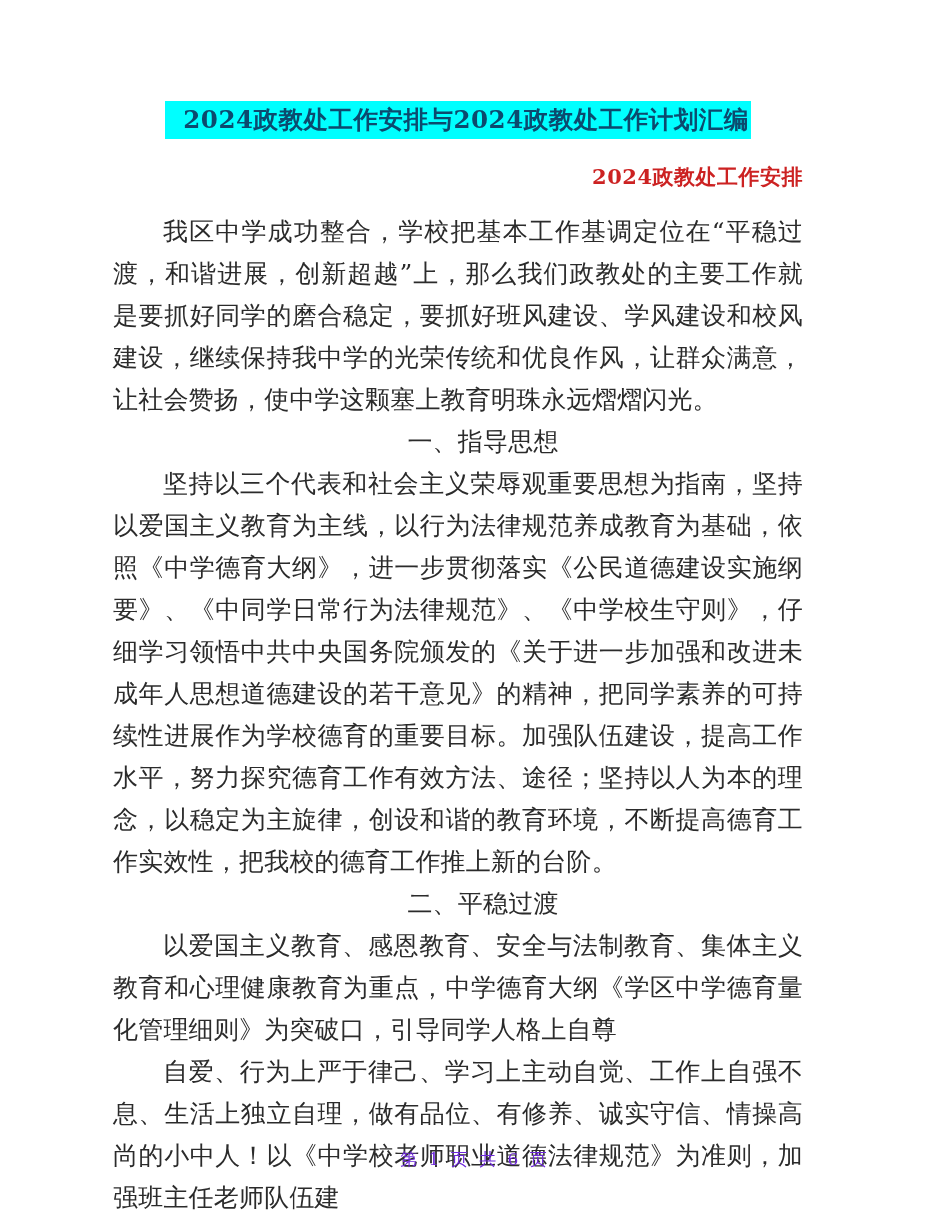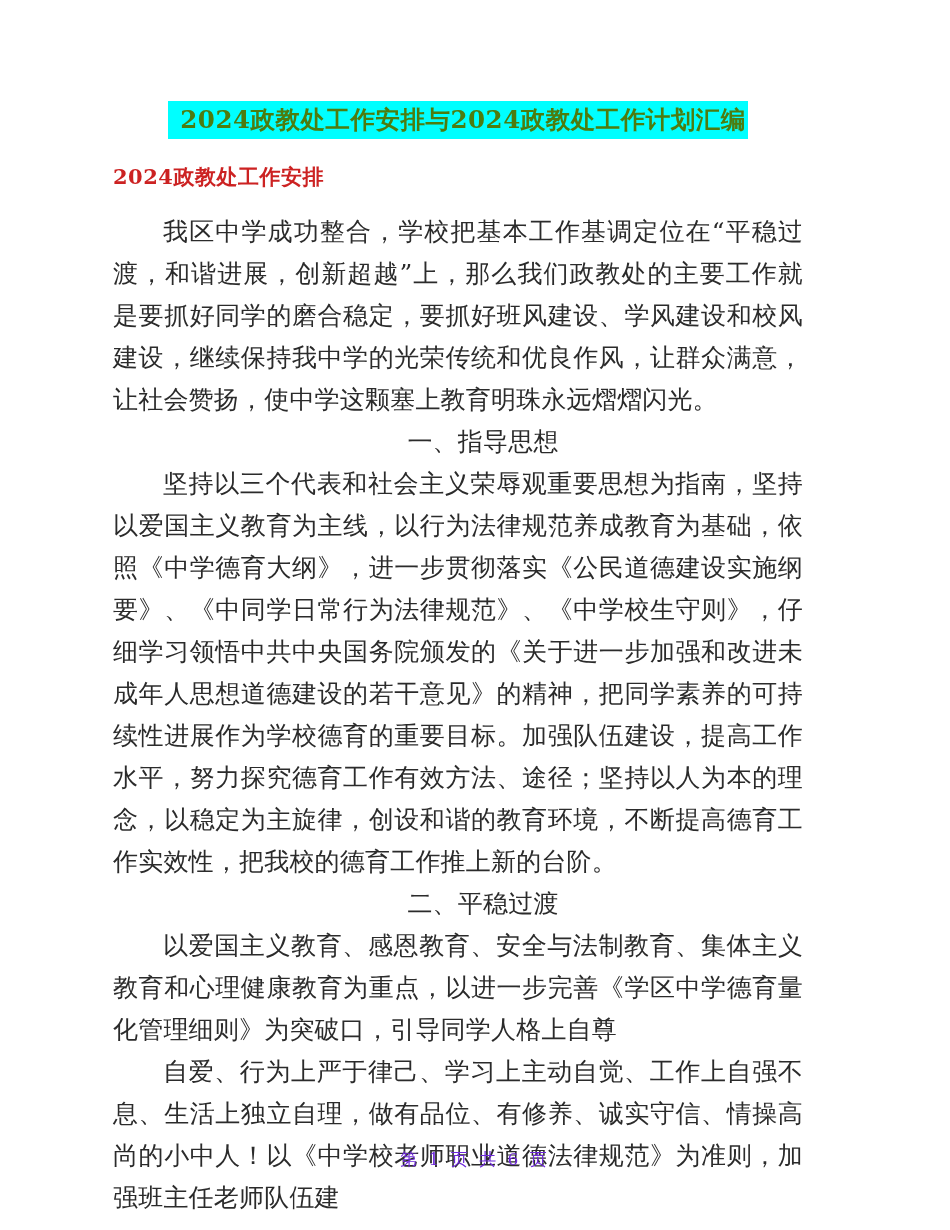--- a/index.html
+++ b/index.html
@@ -38,30 +38,30 @@
     text-align: center;
     line-height: 1;
   }
 
   .doc-title {
     display: inline;
     font-family: "DejaVu Serif", "Liberation Serif", serif;
     font-size: 24.5px;
     font-weight: bold;
     letter-spacing: 0.5px;
-    color: #4d7c0f;
+    color: #0c4a6e;
     background-color: #00ffff;
-    padding: 4px 2px 5px 12px;
+    padding: 4px 2px 5px 18px;
     white-space: nowrap;
   }
 
   
   .sub-title {
     margin-top: 31px;
-    text-align: left;
+    text-align: right;
     font-family: "DejaVu Serif", "Liberation Serif", serif;
     font-size: 21px;
     font-weight: bold;
     letter-spacing: 0.5px;
     color: #cc2222;
     line-height: 1.2;
   }
 
   
   .body-block {
@@ -115,21 +115,21 @@
 
     <div class="body-block">
       <p class="para">我区中学成功整合，学校把基本工作基调定位在“平稳过渡，和谐进展，创新超越”上，那么我们政教处的主要工作就是要抓好同学的磨合稳定，要抓好班风建设、学风建设和校风建设，继续保持我中学的光荣传统和优良作风，让群众满意，让社会赞扬，使中学这颗塞上教育明珠永远熠熠闪光。</p>
 
       <p class="para heading-line">一、指导思想</p>
 
       <p class="para">坚持以三个代表和社会主义荣辱观重要思想为指南，坚持以爱国主义教育为主线，以行为法律规范养成教育为基础，依照《中学德育大纲》，进一步贯彻落实《公民道德建设实施纲要》、《中同学日常行为法律规范》、《中学校生守则》，仔细学习领悟中共中央国务院颁发的《关于进一步加强和改进未成年人思想道德建设的若干意见》的精神，把同学素养的可持续性进展作为学校德育的重要目标。加强队伍建设，提高工作水平，努力探究德育工作有效方法、途径；坚持以人为本的理念，以稳定为主旋律，创设和谐的教育环境，不断提高德育工作实效性，把我校的德育工作推上新的台阶。</p>
 
       <p class="para heading-line">二、平稳过渡</p>
 
-      <p class="para">以爱国主义教育、感恩教育、安全与法制教育、集体主义教育和心理健康教育为重点，以进一步完善《学区中学德育量化管理细则》为突破口，引导同学人格上自尊</p>
+      <p class="para">以爱国主义教育、感恩教育、安全与法制教育、集体主义教育和心理健康教育为重点，中学德育大纲《学区中学德育量化管理细则》为突破口，引导同学人格上自尊</p>
 
       <p class="para">自爱、行为上严于律己、学习上主动自觉、工作上自强不息、生活上独立自理，做有品位、有修养、诚实守信、情操高尚的小中人！以《中学校老师职业道德法律规范》为准则，加强班主任老师队伍建</p>
     </div>
 
   </div>
 
   <div class="footer">
     <span class="fnum">第 1 页 共 6 页</span>
   </div>
 

